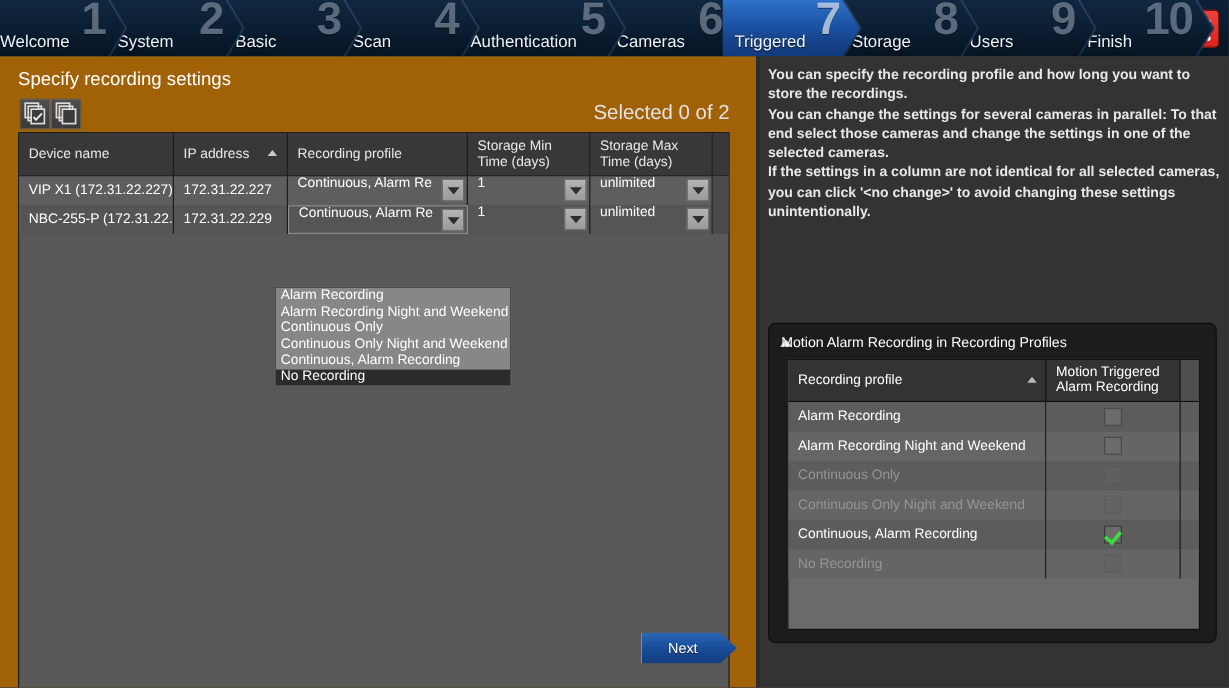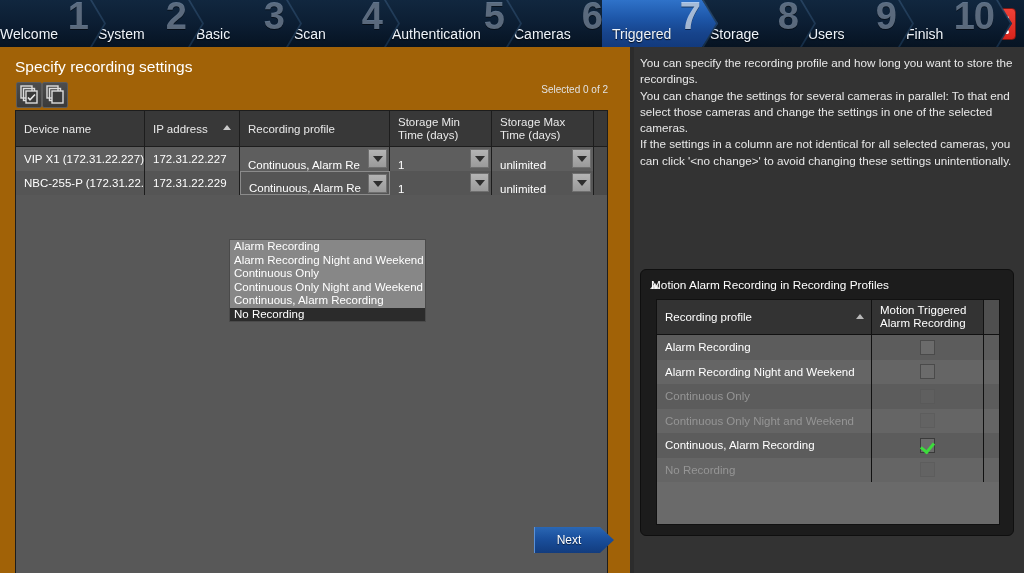--- a/index.html
+++ b/index.html
@@ -63,21 +63,21 @@
   .left-pane { position: absolute; left: 0; top: 0; width: 630px; height: 526px; background: #a16207; }
   .vdivider { position: absolute; left: 630px; top: 0; width: 4px; height: 526px; background: #2c2c2c; }
   .right-pane { position: absolute; left: 634px; top: 0; width: 390px; height: 526px; background: #333333; }
 
   .page-title {
     position: absolute; left: 15px; top: 11px;
     font-size: 15.5px; color: #ffffff;
   }
   .selected-count {
     position: absolute; right: 22px; top: 37px;
-    font-size: 10px; color: #e2e2e2;
+    font-size: 17px; color: #e2e2e2;
   }
 
   .tool-btn {
     position: absolute; top: 35px; width: 26px; height: 26px;
     background: linear-gradient(to bottom, #4d4d4d, #3a3a3a);
     border: 1px solid #5c5c5c;
     border-radius: 2px; cursor: pointer;
   }
   .tool-btn.b1 { left: 16px; }
   .tool-btn.b2 { left: 42px; }
@@ -123,21 +123,21 @@
     position: relative; height: 24px;
     display: flex; align-items: center;
     color: #ffffff; font-size: 11.5px;
     padding-left: 8px;
     border-right: 1px solid #1d1d1d;
     overflow: hidden; white-space: nowrap;
   }
   .td.c-end { border-right: none; background: #4a4a4a; }
   .td.cell-active { border: 1px solid #8b8b8b; }
 
-  .cellbox { position: relative; display: flex; align-items: flex-end; width: 100%; height: 100%; }
+  .cellbox { position: relative; display: flex; align-items: flex-start; width: 100%; height: 100%; }
   .cellbox .txt { overflow: hidden; white-space: nowrap; text-overflow: clip; flex: 1; }
   .ddbtn {
     position: absolute; right: 2px; top: 2px; width: 19px; height: 19px;
     background: linear-gradient(to bottom, #b4b4b4, #9a9a9a);
     border: 1px solid #6f6f6f;
     cursor: pointer;
   }
   .ddbtn:after {
     content: ""; position: absolute; left: 4px; top: 6px;
     width: 0; height: 0;
@@ -155,21 +155,21 @@
     height: 13.5px; line-height: 13.5px;
     font-size: 11.5px; color: #ffffff;
     padding-left: 4px; white-space: nowrap;
     cursor: pointer;
   }
   .dd-item.sel { background: #2b2b2b; color: #ffffff; }
 
   
   .help-text {
     position: absolute; left: 6px; top: 8px; width: 380px;
-    color: #e8e8e8; font-size: 11.7px; line-height: 16.3px;
+    color: #e8e8e8; font-size: 11.7px; line-height: 16.3px; font-weight: bold;
   }
   .help-text p { margin: 0 0 0 0; }
   .help-text p.gap { }
 
   .box {
     position: absolute; left: 6px; top: 222px; width: 374px; height: 267px;
     background: #1c1c1c; border: 1px solid #0f0f0f; border-radius: 6px;
   }
   .box-title {
     position: absolute; left: 10px; top: 8px;

